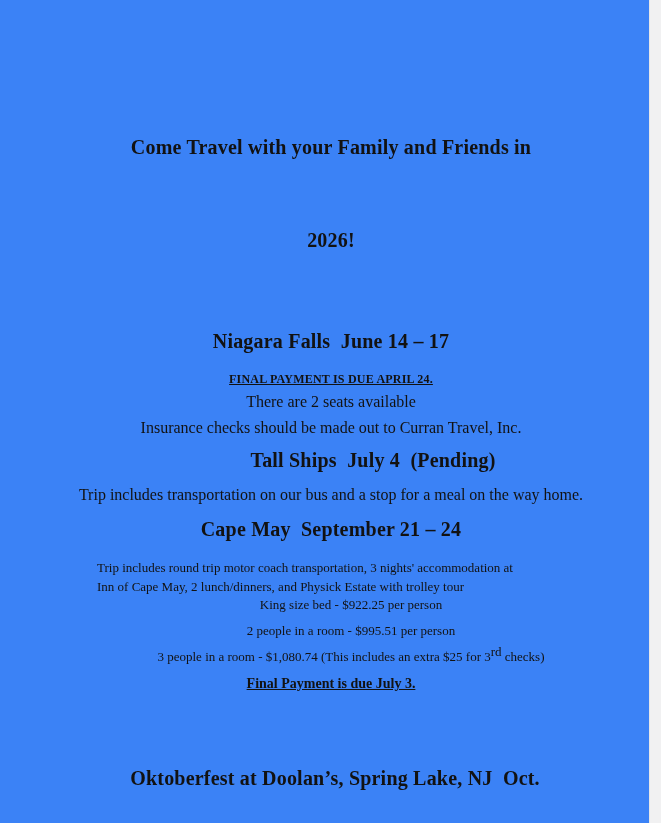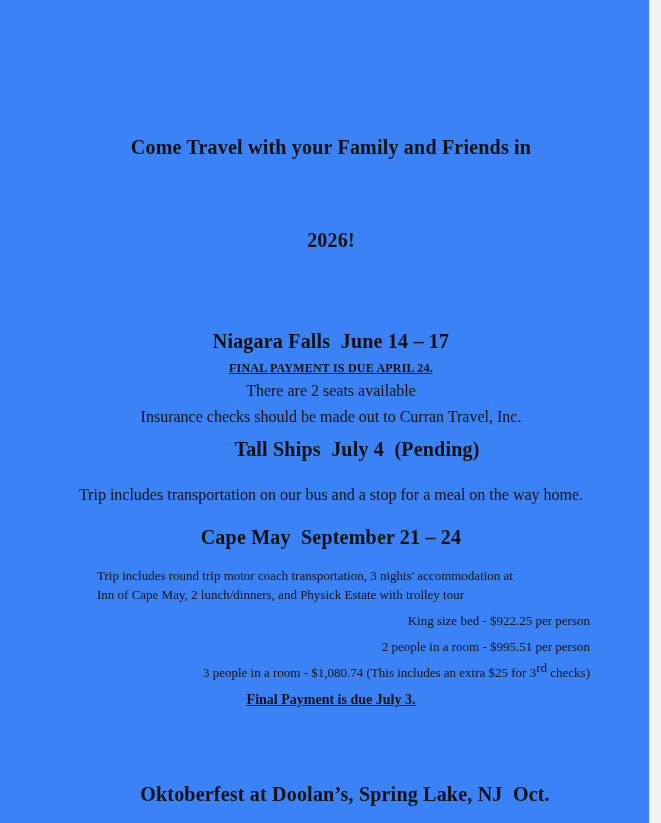--- a/index.html
+++ b/index.html
@@ -34,25 +34,25 @@
   
   .heading {
     font-size: 20px;
     font-weight: bold;
     line-height: 30px;
     text-align: center;
     white-space: pre;
     letter-spacing: 0.2px;
   }
   .doc-title { line-height: 31px; margin-bottom: 8px; }
-  .h-niagara { margin-bottom: 3px; }
-  .h-tallships { position: relative; left: 26px; margin-bottom: 22px; }
+  .h-niagara { margin-bottom: 14px; }
+  .h-tallships { position: relative; left: 42px; margin-bottom: 11px; }
   .h-capemay { margin-bottom: 14px; }
   .h-oktoberfest { margin-bottom: 8px; }
-  .h-okt-line1 { position: relative; left: 14px; }
+  .h-okt-line1 { position: relative; left: 4px; }
 
   
   .body-line {
     font-size: 16px;
     line-height: 18px;
     text-align: center;
     white-space: pre;
     margin-bottom: 8px;
   }
   .due-caps {
@@ -67,33 +67,33 @@
   }
   .due-mid {
     font-size: 14px;
     font-weight: bold;
     text-decoration: underline;
     text-align: center;
     line-height: 20px;
     white-space: pre;
     margin-bottom: 9px;
   }
-  .tallships-desc { margin-bottom: 18px; }
+  .tallships-desc { margin-bottom: 10px; }
   .cape-desc {
     font-size: 13px;
     line-height: 19px;
     text-align: left;
     margin-left: 25px;
     white-space: pre;
   }
-  .cape-desc-block { margin-bottom: 8px; }
+  .cape-desc-block { margin-bottom: 0; }
   .price-item {
     font-size: 13px;
     line-height: 18px;
-    text-align: right;
+    text-align: center;
     margin-left: 40px;
     white-space: pre;
     margin-bottom: 8px;
   }
   .price-item sup { font-size: 13px; vertical-align: super; line-height: 0; }
 </style>
 </head>
 <body>
 
 <div class="page">

